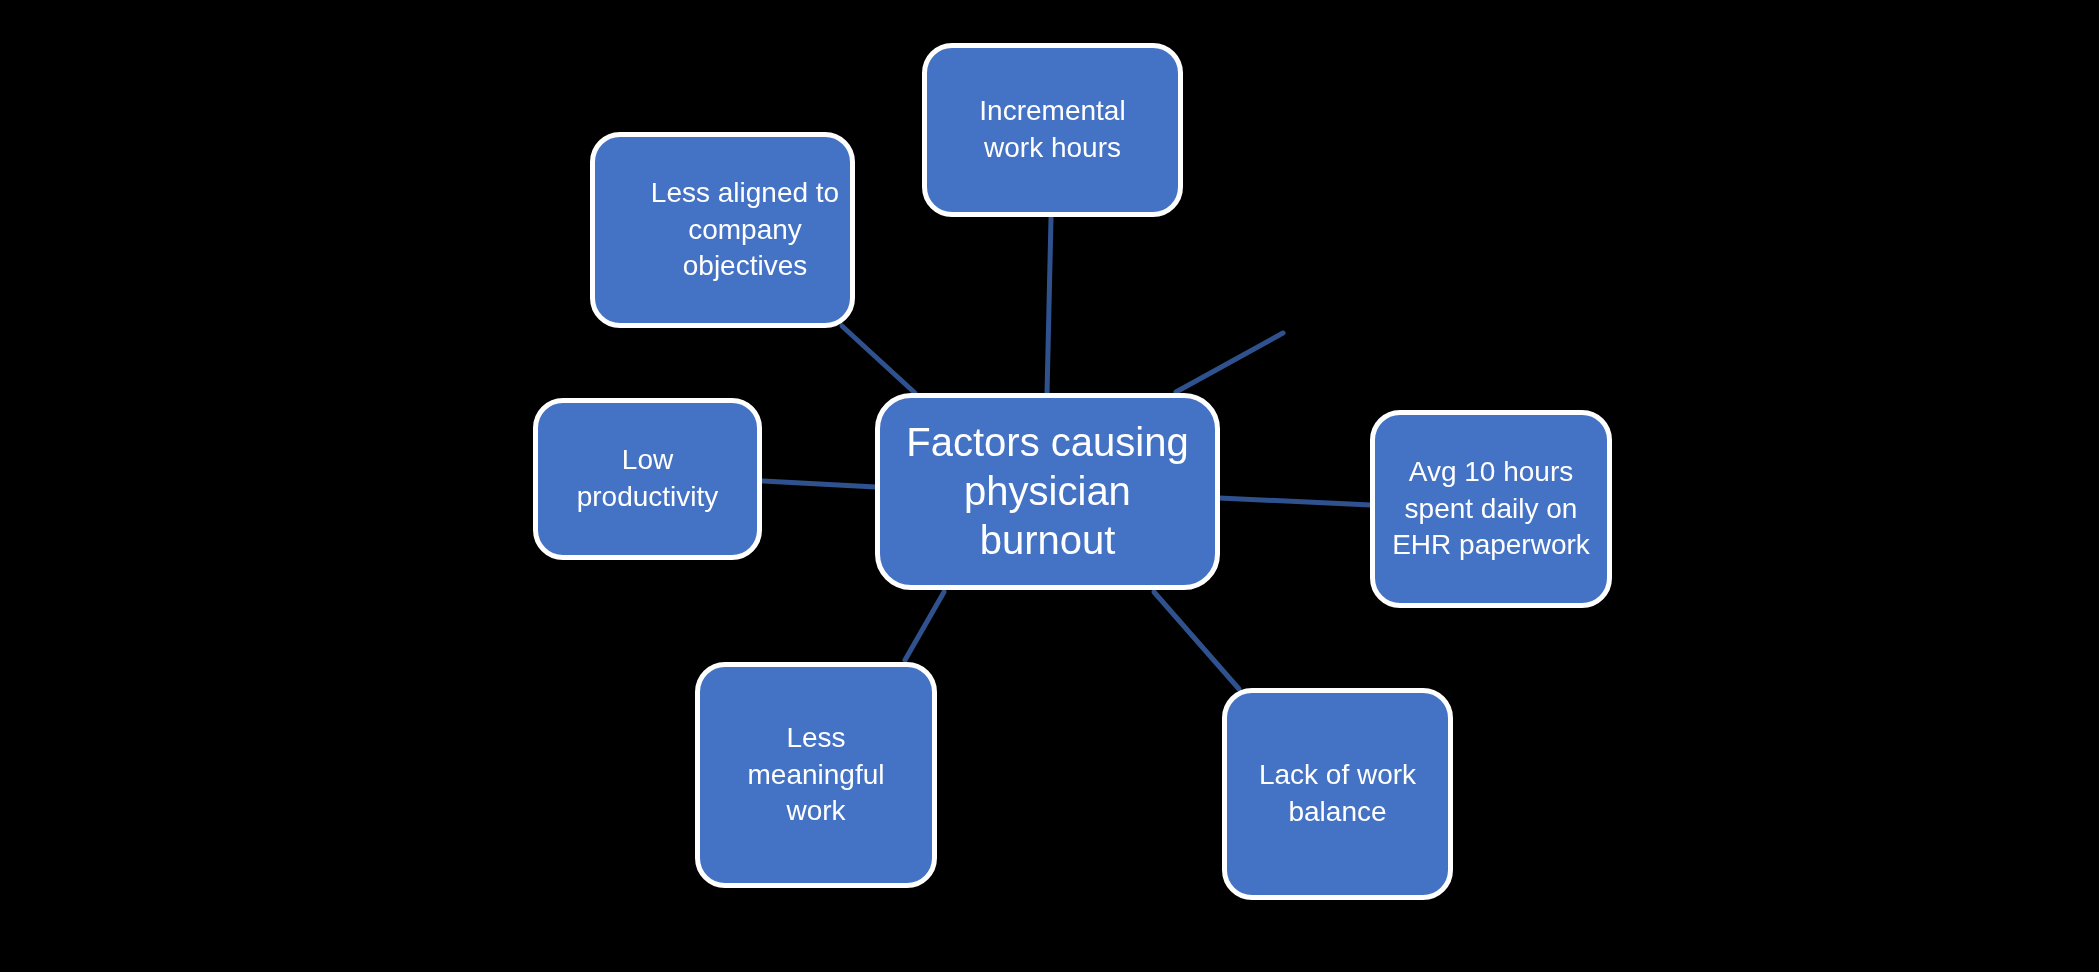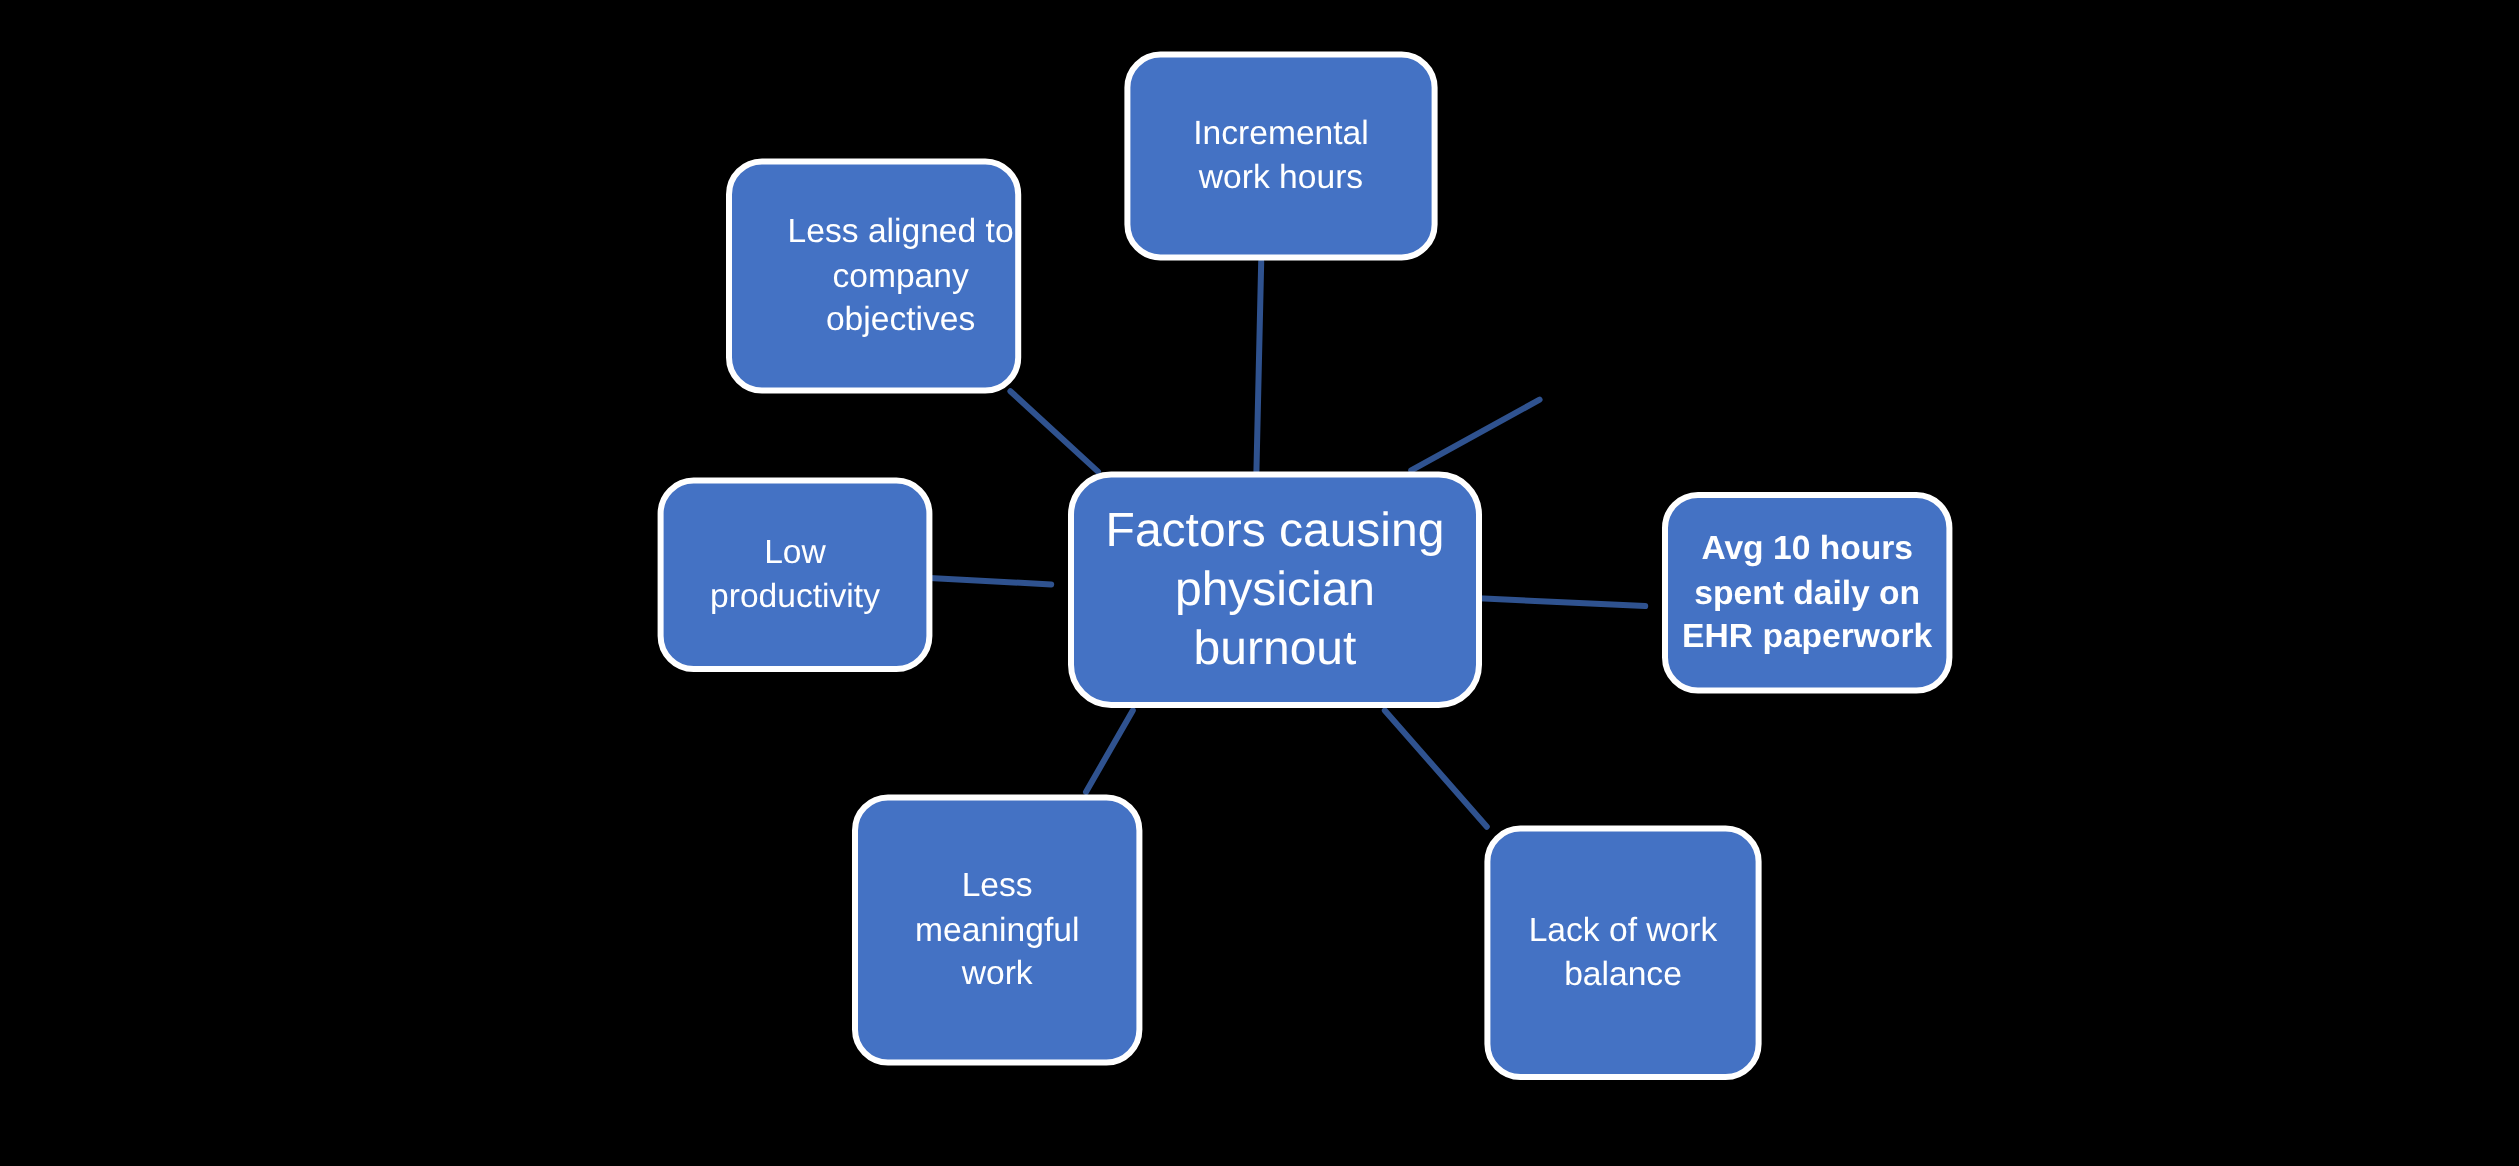--- a/index.html
+++ b/index.html
@@ -33,39 +33,38 @@
     z-index: 2;
     box-sizing: border-box;
     background: var(--node-fill, #4472C4);
     border: 5px solid var(--node-border, #FFFFFF);
     border-radius: 30px;
     color: var(--text, #FFFFFF);
     display: flex;
     align-items: center;
     justify-content: center;
     text-align: center;
-    margin-left: 15px;
   }
   .node .label {
     white-space: pre-line;
     font-size: 28px;
     line-height: 1.32;
   }
   .node.center-node {
     left: 875px; top: 393px; width: 345px; height: 197px;
     border-radius: 36px;
   }
   .node.center-node .label {
     font-size: 40px;
     line-height: 1.22;
   }
-  .node.pos-top-left    { left: 590px;  top: 132px; width: 246px; height: 196px; padding-left: 45px; }
+  .node.pos-top-left    { left: 590px;  top: 132px; width: 265px; height: 196px; padding-left: 45px; }
   .node.pos-top         { left: 922px;  top: 43px;  width: 261px; height: 174px; }
   .node.pos-top-right   { left: 1275px; top: 98px;  width: 240px; height: 240px; }
-  .node.pos-right       { left: 1370px; top: 410px; width: 242px; height: 168px; font-weight: bold; }
+  .node.pos-right       { left: 1370px; top: 410px; width: 242px; height: 198px; }
   .node.pos-bottom-right{ left: 1222px; top: 688px; width: 231px; height: 212px; }
   .node.pos-bottom-left { left: 695px;  top: 662px; width: 242px; height: 226px; }
   .node.pos-left        { left: 533px;  top: 398px; width: 229px; height: 162px; }
 </style>
 </head>
 <body>
 
 <div class="canvas">
 
   <svg class="connectors" width="2099" height="972" viewBox="0 0 2099 972">

